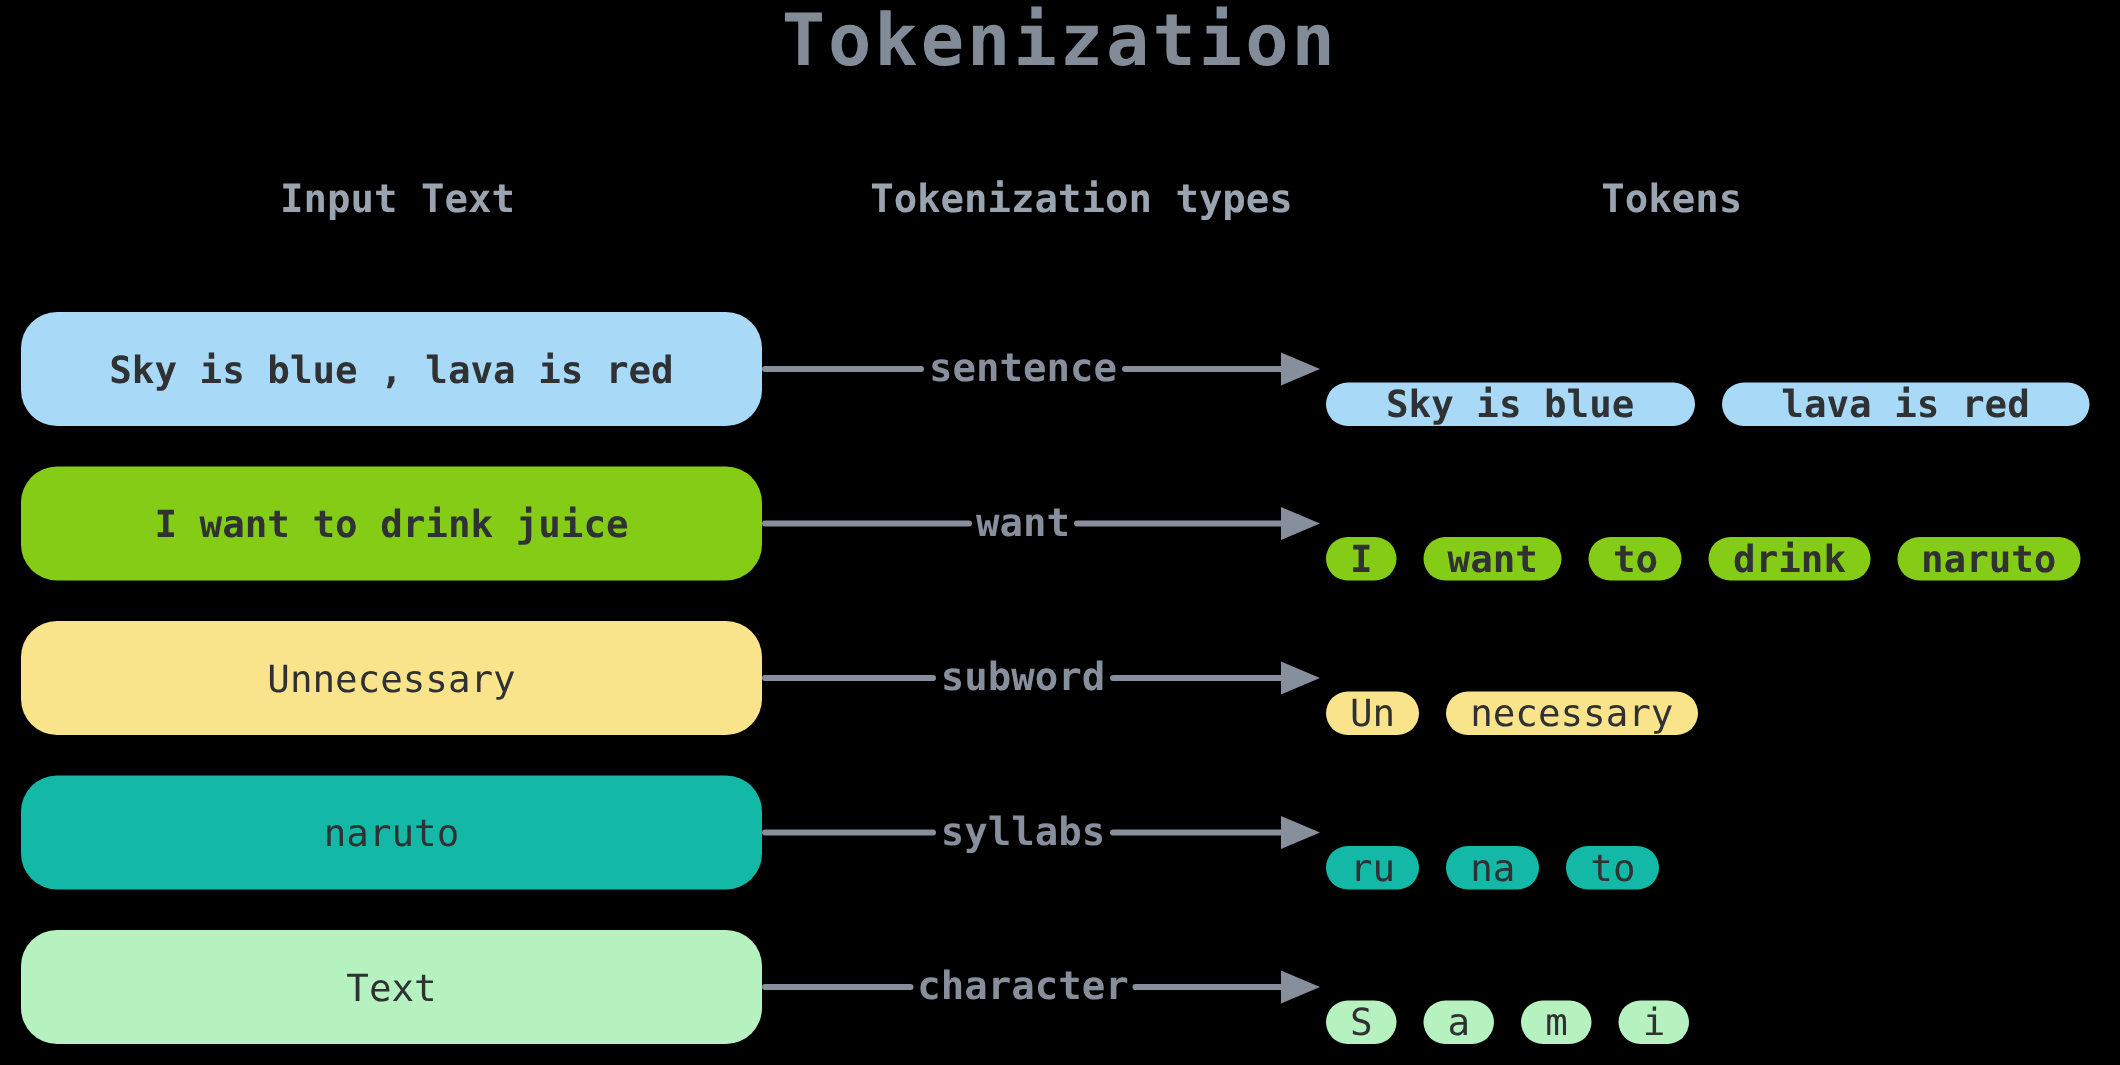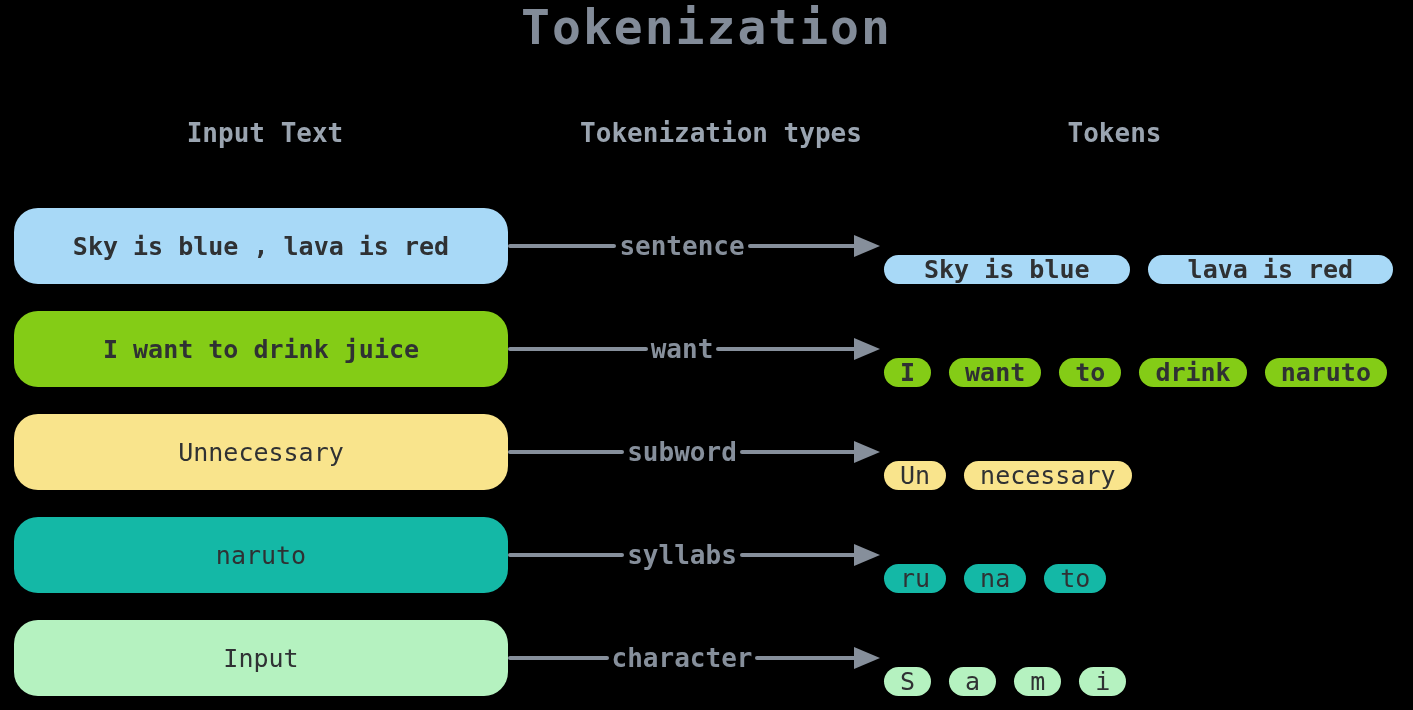--- a/index.html
+++ b/index.html
@@ -187,21 +187,21 @@
       <div class="arrow-head"></div>
     </div>
     <div class="tokens">
       <div class="token bg-purple">ru</div>
       <div class="token bg-purple">na</div>
       <div class="token bg-purple">to</div>
     </div>
   </div>
 
   <div class="row row-character">
-    <div class="input-box bg-green">Input</div>
+    <div class="input-box bg-green">Text</div>
     <div class="arrow-zone">
       <div class="line"></div>
       <span class="arrow-label">character</span>
       <div class="line"></div>
       <div class="arrow-head"></div>
     </div>
     <div class="tokens">
       <div class="token bg-green">S</div>
       <div class="token bg-green">a</div>
       <div class="token bg-green">m</div>

